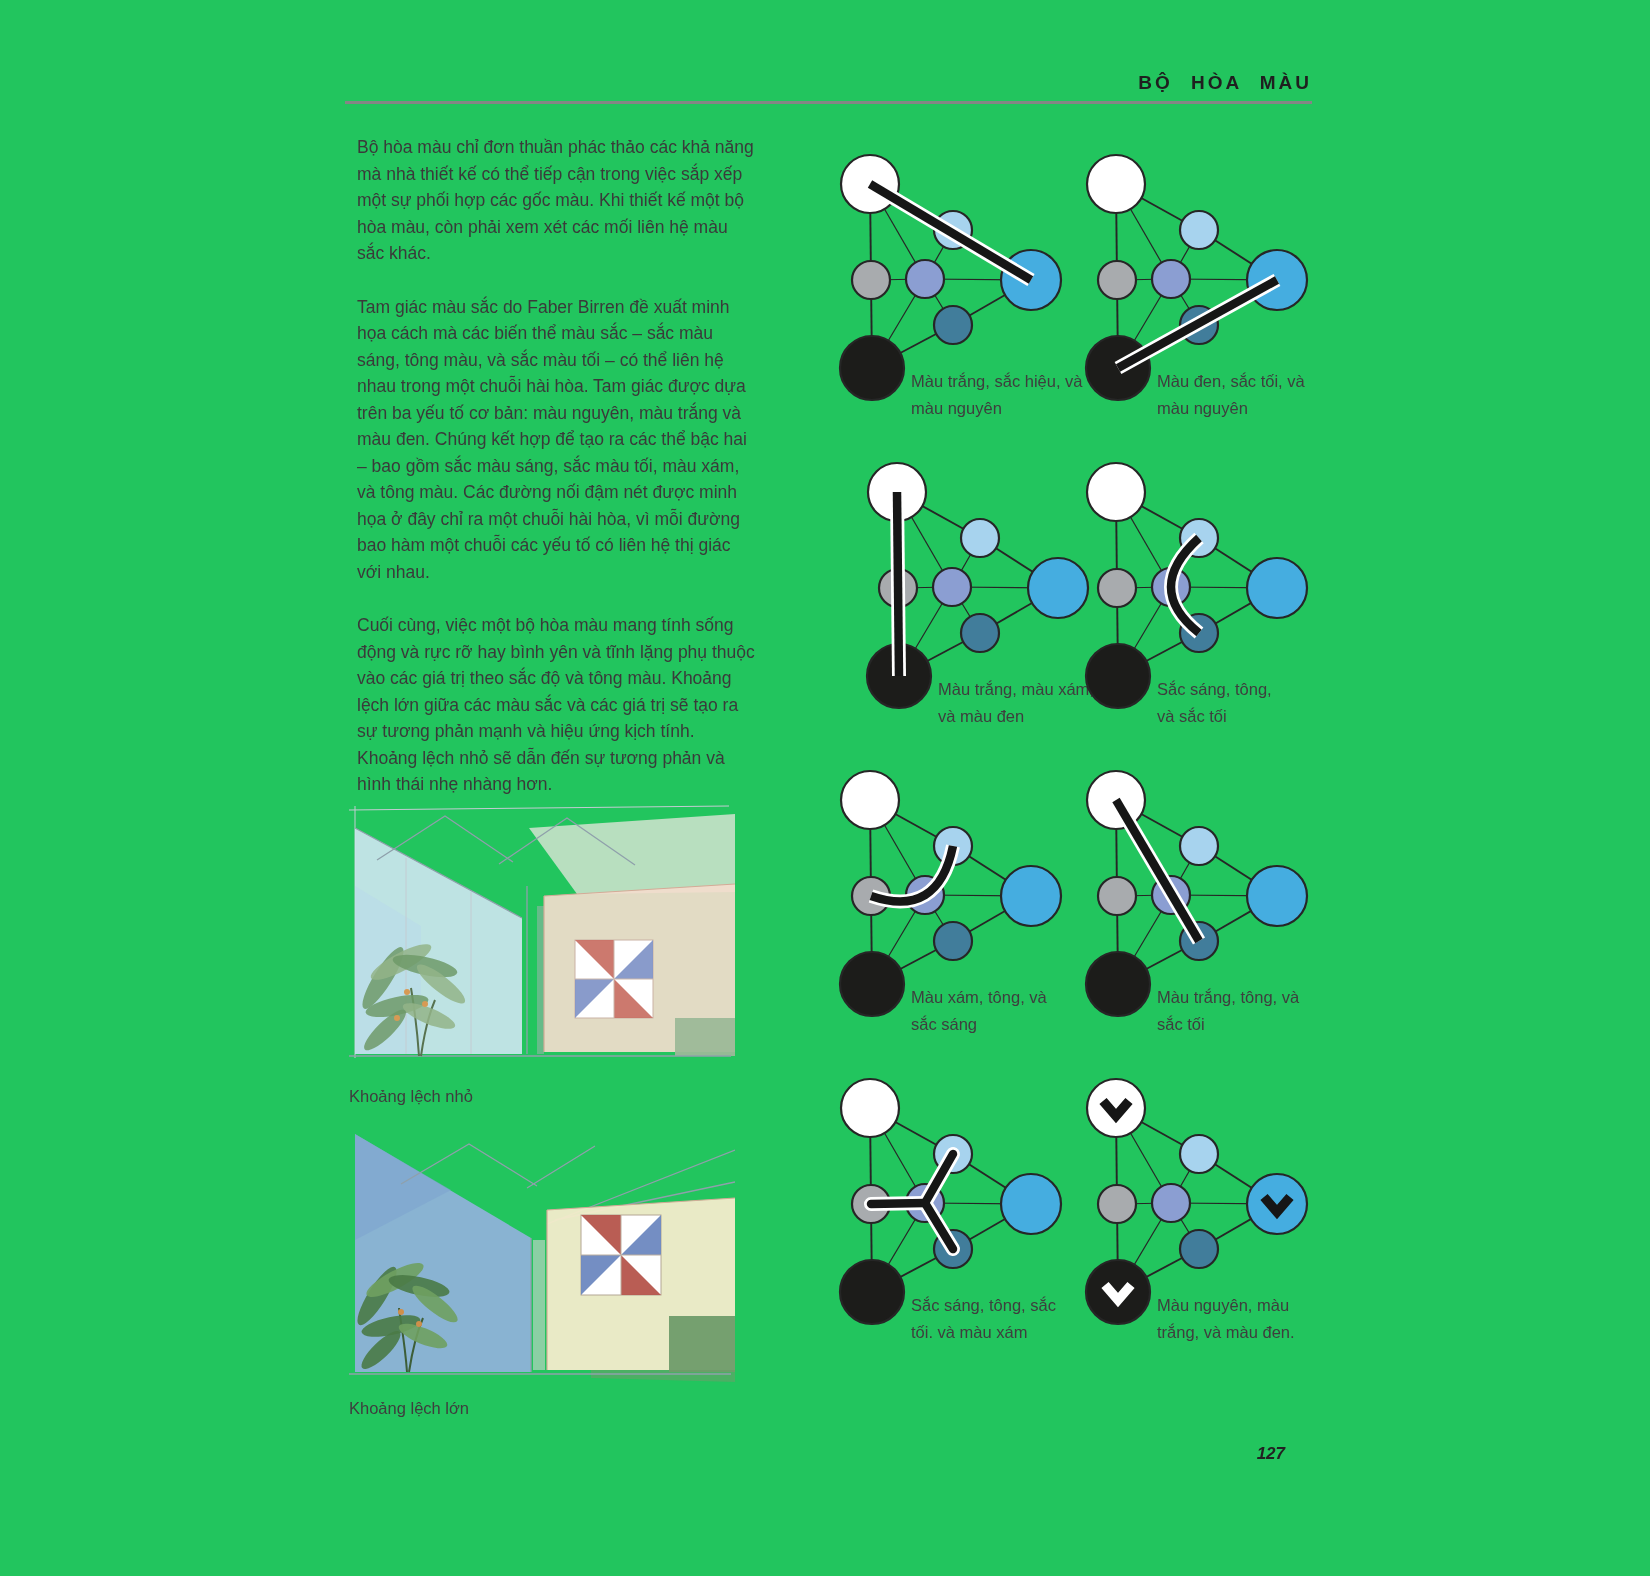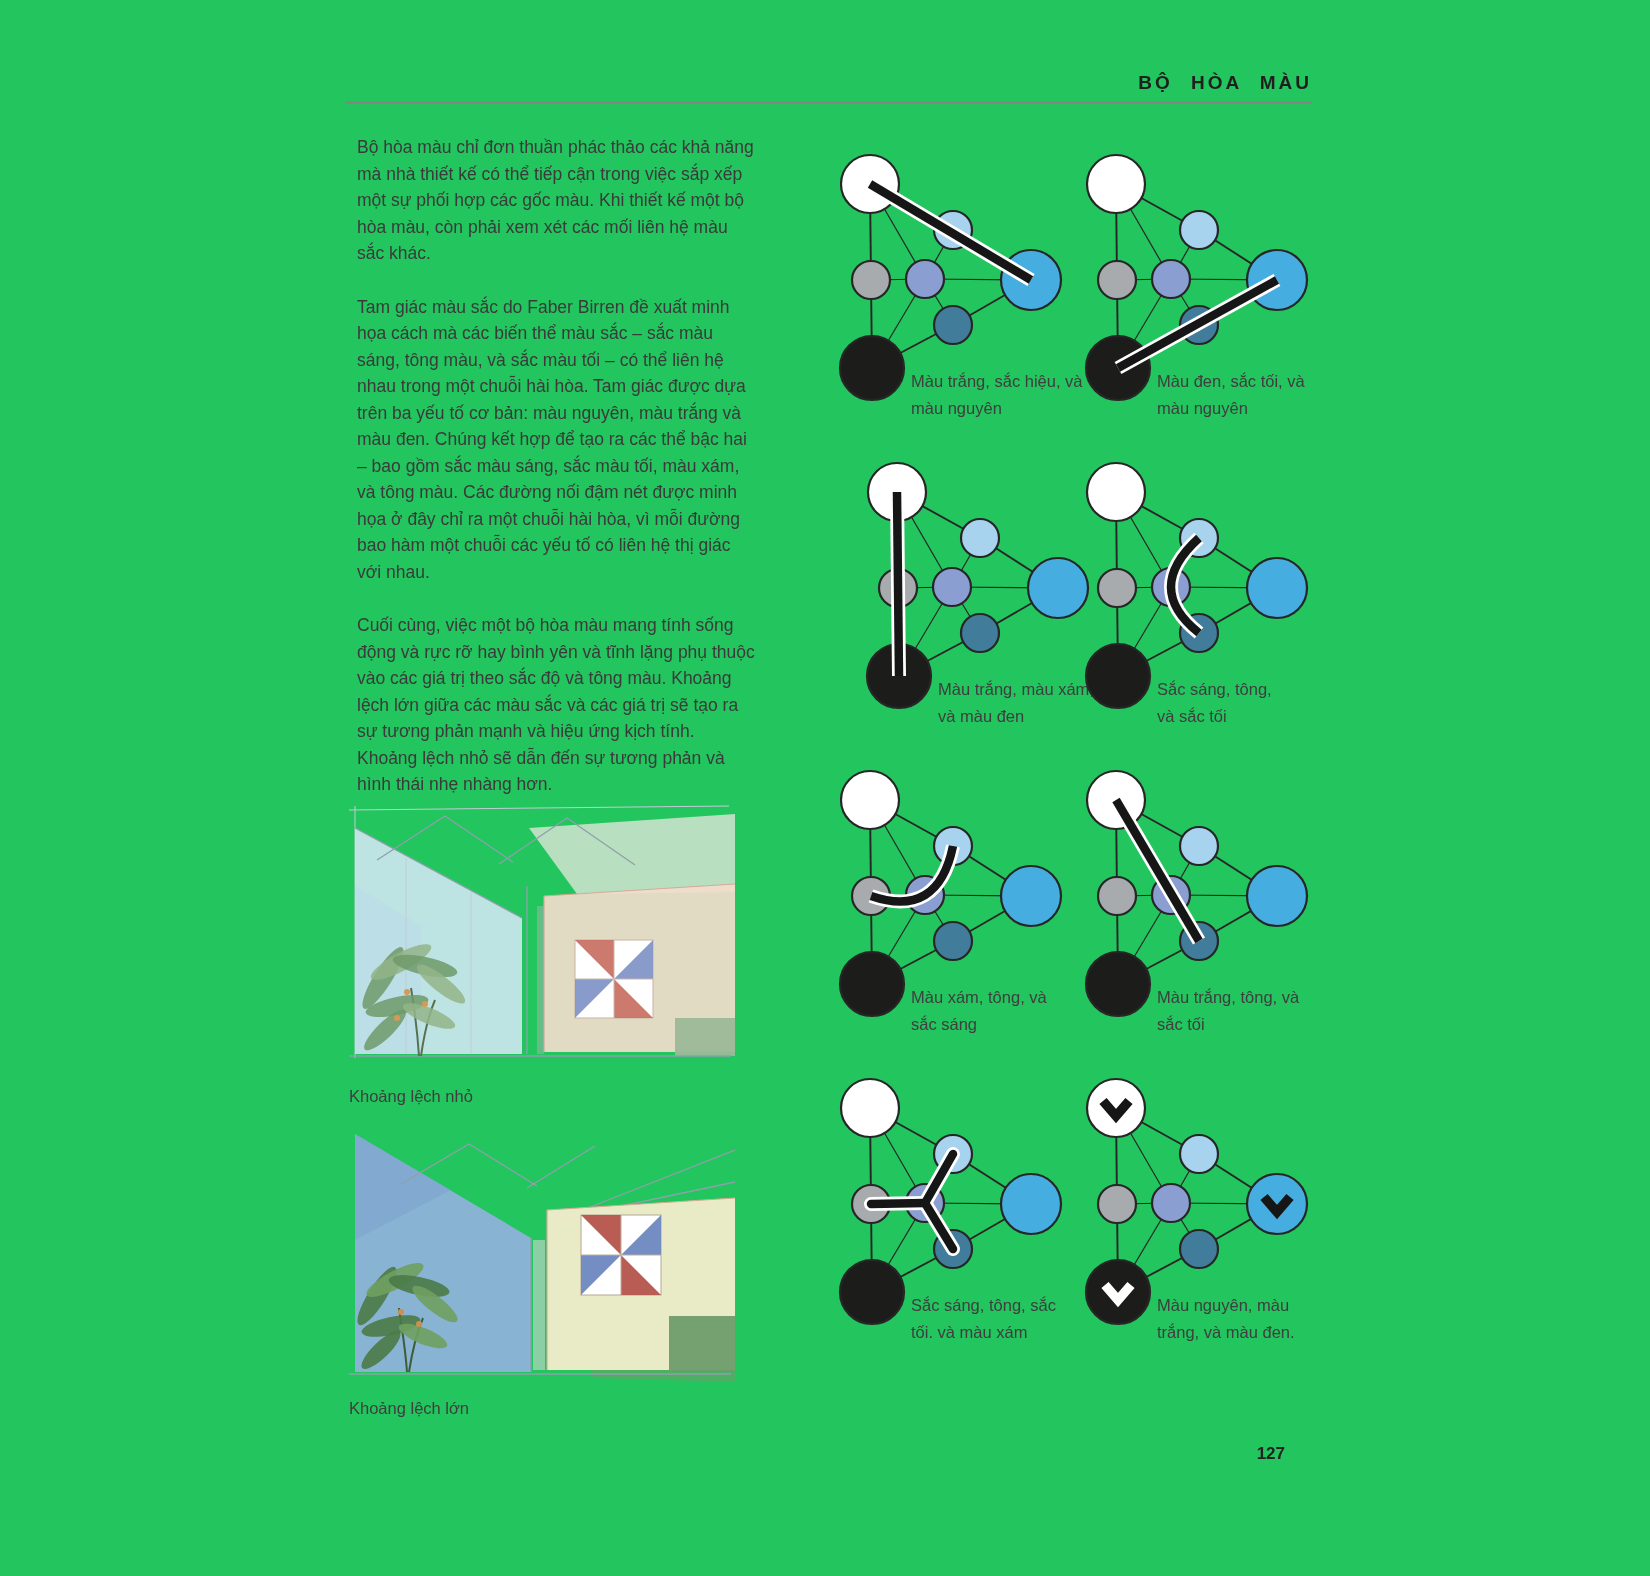--- a/index.html
+++ b/index.html
@@ -36,21 +36,21 @@
   
   .cell{position:absolute;width:260px;height:312px;}
   .cell svg{display:block;}
   .diagram-caption{
     position:absolute;left:86px;top:238px;width:190px;
     font-size:16.5px;line-height:27px;color:#3e3e3e;
   }
   
   #page-number{
     position:absolute;top:1444px;right:365px;
-    font-size:17px;font-weight:bold;color:#222;
+    font-size:17px;font-weight:bold;color:#222;font-style:italic;
   }
 </style>
 </head>
 <body>
 
 <div id="page">
 
   <div id="running-head">BỘ HÒA MÀU</div>
   <div id="head-rule"></div>
 

